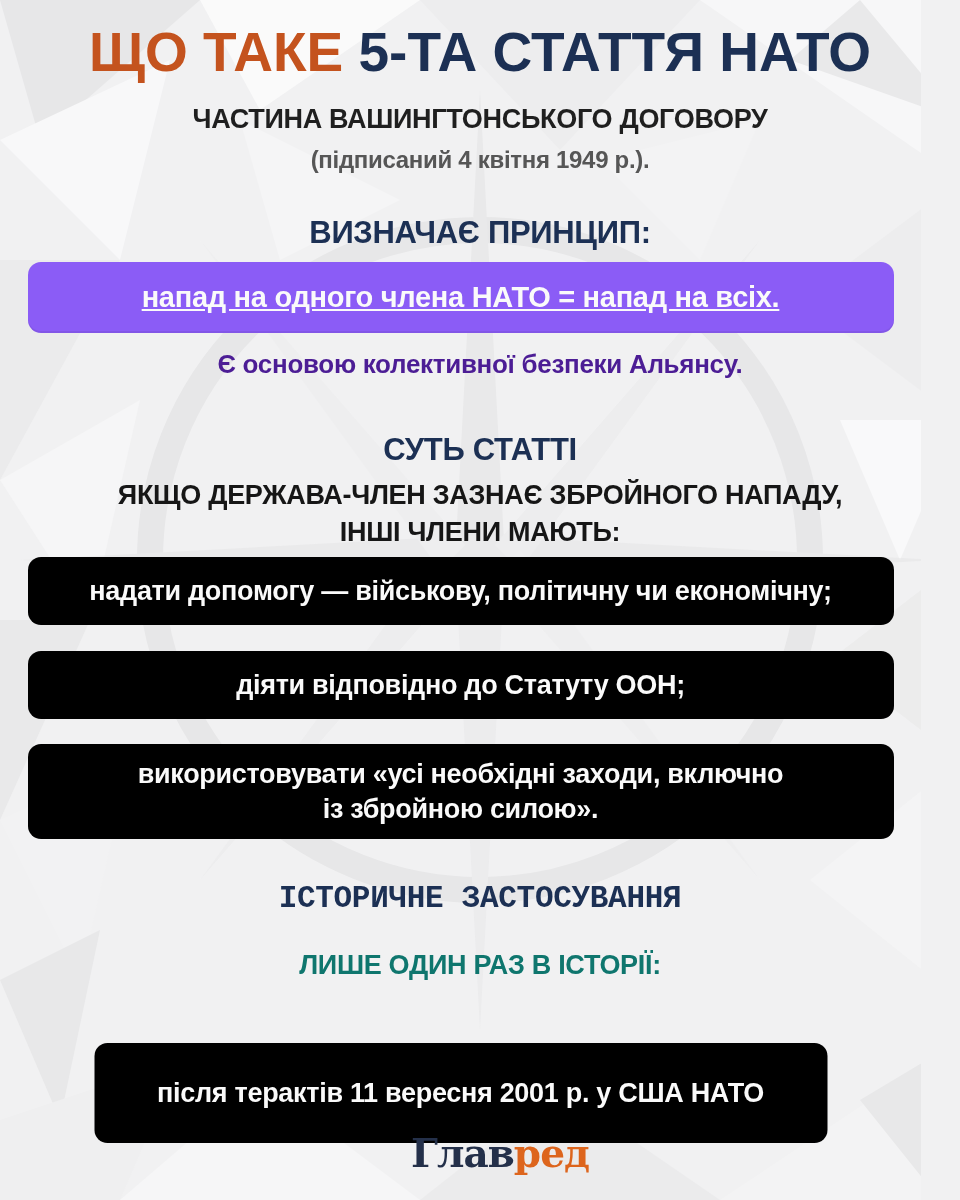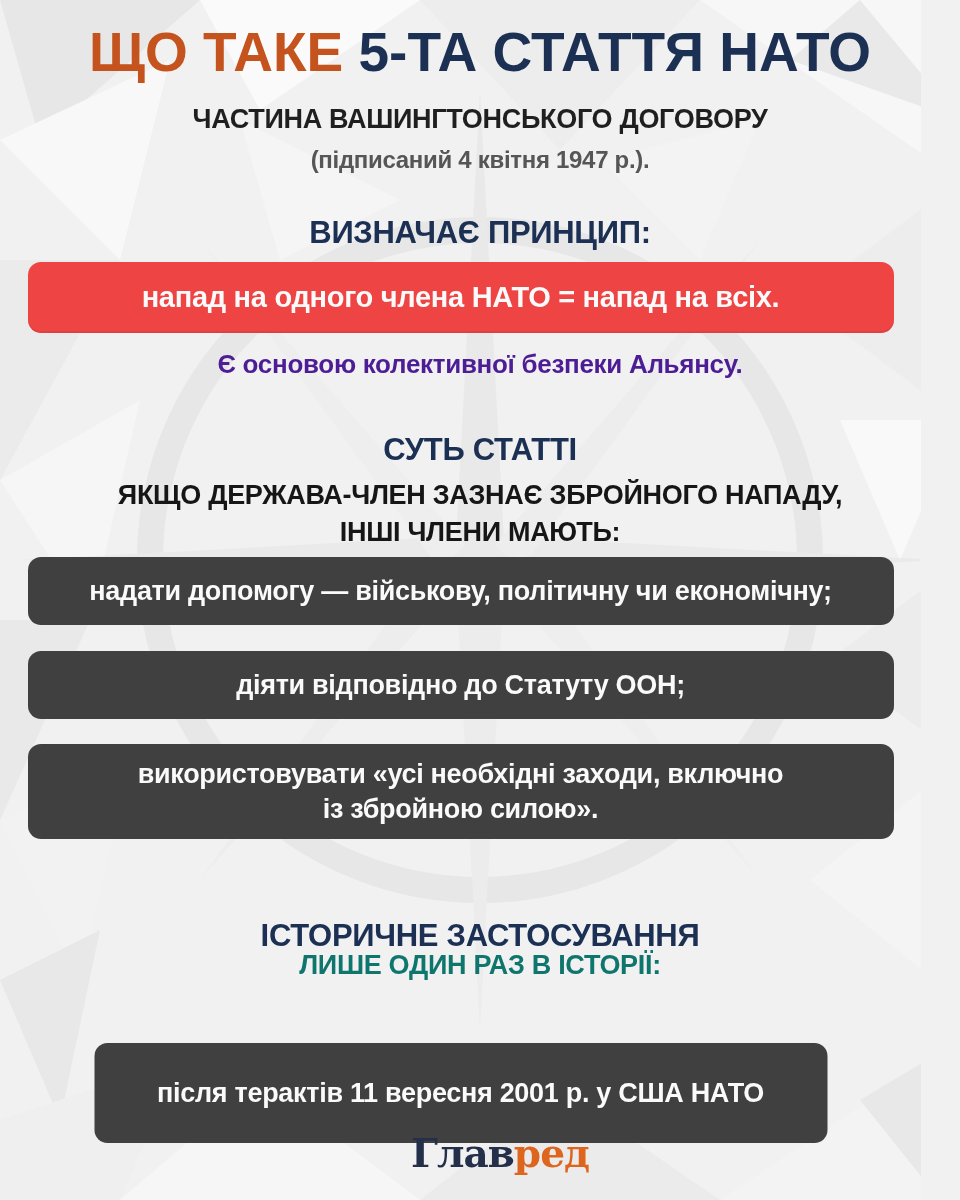--- a/index.html
+++ b/index.html
@@ -73,27 +73,28 @@
     flex-direction: column;
     align-items: center;
     justify-content: center;
     color: #fafafa;
     font-weight: bold;
     box-sizing: border-box;
   }
   .banner-orange {
     top: 262px;
     height: 71px;
-    background: #ef4444;
+    background: #8b5cf6;
     box-shadow: inset 0 -2px 0 rgba(0,0,0,0.06);
     font-size: 29px;
     letter-spacing: -0.3px;
+    text-decoration: underline;
   }
   .banner-navy {
-    background: #404040;
+    background: #000000;
     font-size: 27px;
     letter-spacing: -0.3px;
     line-height: 35px;
   }
   .principle-note {
     top: 349px;
     font-size: 26px;
     font-weight: bold;
     color: #4c1d95;
     letter-spacing: -0.3px;
@@ -103,21 +104,21 @@
     top: 477px;
     font-size: 27px;
     font-weight: bold;
     color: #161616;
     line-height: 37px;
     letter-spacing: -0.3px;
   }
   .banner-item-1 { top: 557px; height: 68px; }
   .banner-item-2 { top: 651px; height: 68px; }
   .banner-item-3 { top: 744px; height: 95px; }
-  .history-heading { top: 918px; }
+  .history-heading { top: 881px; font-family: Liberation Mono, monospace; }
   .history-subheading {
     top: 950px;
     font-size: 27px;
     font-weight: bold;
     color: #0f766e;
     letter-spacing: -0.3px;
   }
   .banner-history {
     top: 1043px;
     width: 733px;
@@ -176,21 +177,21 @@
       <polygon points="200,880 465,575 440,550" fill="#eaeaeb"></polygon>
       <polygon points="200,240 465,545 440,570" fill="#ededee"></polygon>
       <polygon points="760,880 495,575 520,550" fill="#ededee"></polygon>
     </g>
   </svg>
 
   <h1 class="layer page-title"><span class="title-orange">ЩО ТАКЕ </span><span class="title-navy">5-ТА СТАТТЯ НАТО</span></h1>
 
   <div class="layer subtitle">ЧАСТИНА ВАШИНГТОНСЬКОГО ДОГОВОРУ</div>
 
-  <div class="layer date-note">(підписаний 4 квітня 1947 р.).</div>
+  <div class="layer date-note">(підписаний 4 квітня 1949 р.).</div>
 
   <div class="layer section-heading principle-heading">ВИЗНАЧАЄ ПРИНЦИП:</div>
 
   <div class="layer banner banner-orange">
     <div>напад на одного члена НАТО = напад на всіх.</div>
   </div>
 
   <div class="layer principle-note">Є основою колективної безпеки Альянсу.</div>
 
   <div class="layer section-heading essence-heading">СУТЬ СТАТТІ</div>

